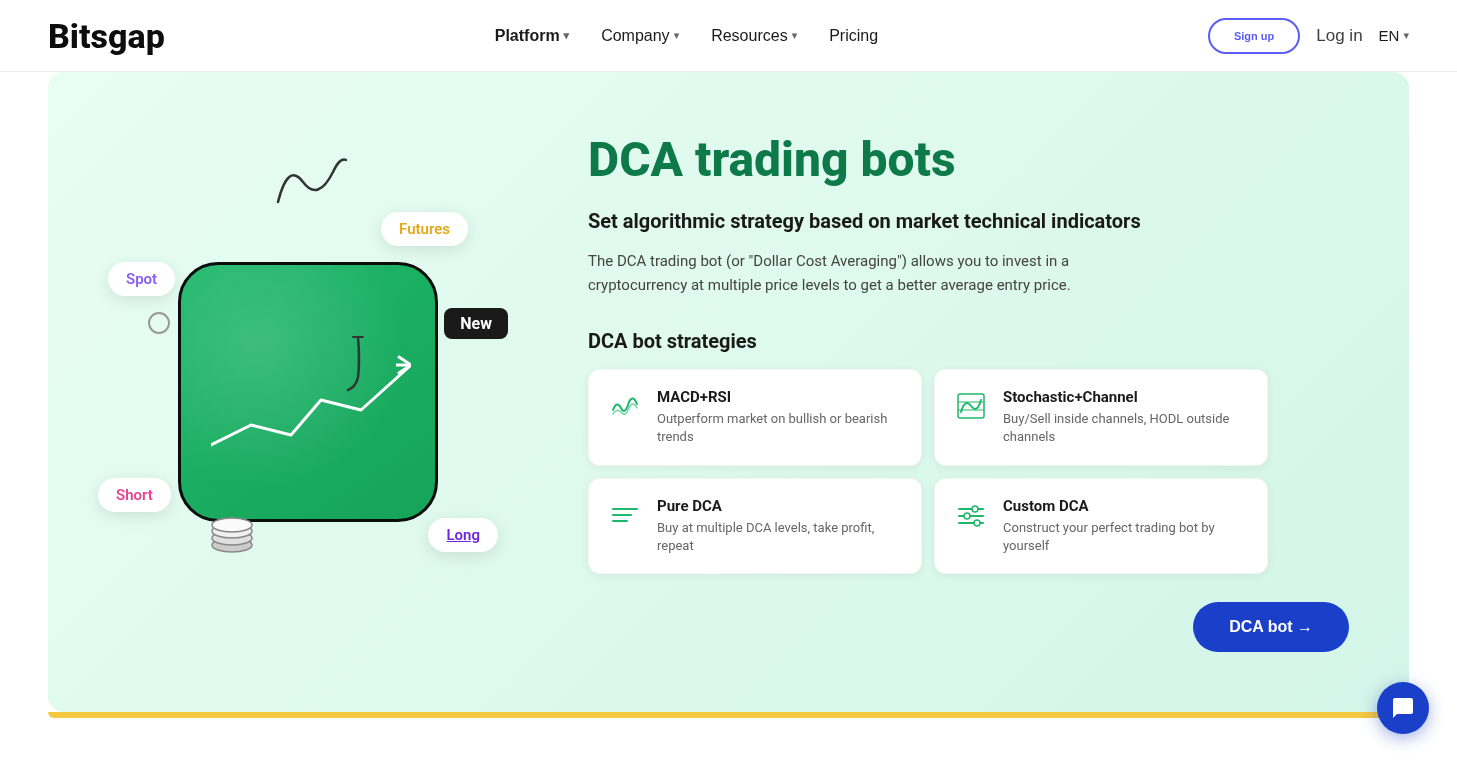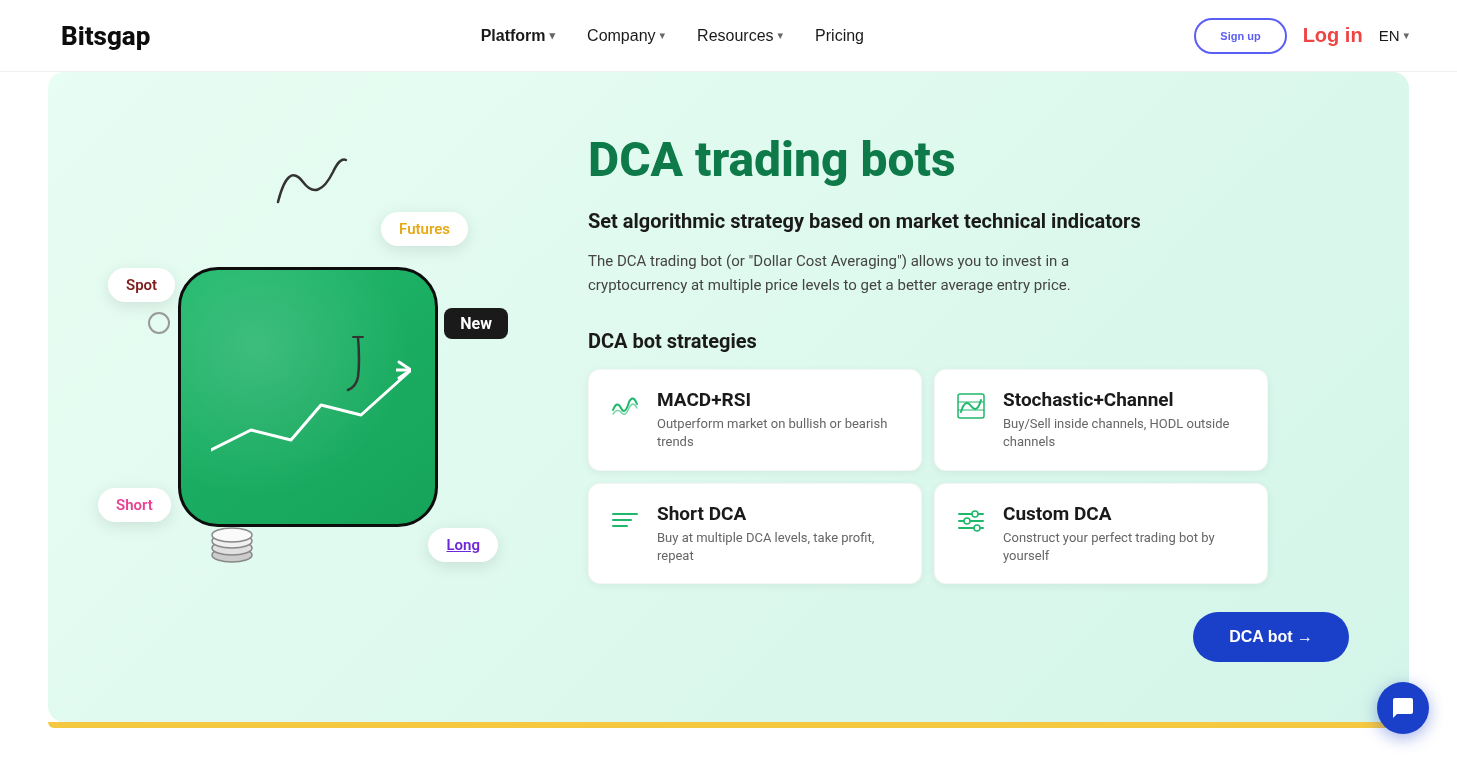--- a/index.html
+++ b/index.html
@@ -17,21 +17,21 @@
       display: flex; align-items: center; gap: 4px; font-weight: 500;
       background: none; border: none;
     }
     .nav-link-active { font-weight: 600; }
     .chevron { font-size: 11px; color: #666; }
     .nav-actions { display: flex; align-items: center; gap: 16px; }
     .btn-signup {
       padding: 10px 24px; border: 2px solid #5b5ef4; border-radius: 24px;
       background: transparent; color: #5b5ef4; font-size: 11px; font-weight: 600; cursor: pointer;
     }
-    .btn-login { font-size: 20px; font-weight: 700; color: #ef4444; background: none; border: none; cursor: pointer; }
+    .btn-login { font-size: 17px; font-weight: 400; color: #404040; background: none; border: none; cursor: pointer; }
     .lang-select { font-size: 15px; font-weight: 500; color: #1a1a1a; background: none; border: none; cursor: pointer; display: flex; align-items: center; gap: 4px; }
 
     
     .hero {
       margin: 0 48px 0 48px;
       background: linear-gradient(135deg, #e8fdf3 0%, #d4f5e9 100%);
       border-radius: 16px;
       display: flex; align-items: stretch; min-height: 640px;
       overflow: hidden; position: relative;
     }
@@ -41,21 +41,21 @@
       width: 520px; flex-shrink: 0; position: relative; display: flex; align-items: center; justify-content: center;
       padding: 40px 20px;
     }
 
     
     .float-label {
       position: absolute; padding: 8px 18px; border-radius: 20px; font-size: 15px; font-weight: 600;
       background: #fff; box-shadow: 0 4px 16px rgba(0,0,0,0.1);
     }
     .label-futures { top: 140px; right: 100px; color: #e6a817; background: #fff; border: none; }
-    .label-spot { top: 196px; left: 60px; color: #7f1d1d; }
+    .label-spot { top: 190px; left: 60px; color: #8b5cf6; }
     .label-short { bottom: 200px; left: 50px; color: #e84393; }
     .label-long { bottom: 160px; right: 70px; color: #6d28d9; text-decoration: underline; }
     .label-new {
       position: absolute; top: 236px; right: 60px;
       background: #1a1a1a; color: #fff; padding: 6px 16px; border-radius: 8px; font-size: 16px; font-weight: 700;
     }
 
     
     .deco-circle {
       position: absolute; border-radius: 50%; border: 2px solid #999;
@@ -100,21 +100,21 @@
     .hero-desc { font-size: 15px; color: #444; line-height: 1.6; margin-bottom: 32px; max-width: 560px; }
 
     .strategies-title { font-size: 20px; font-weight: 700; color: #1a1a1a; margin-bottom: 16px; }
     .strategies-grid { display: grid; grid-template-columns: 1fr 1fr; gap: 12px; max-width: 680px; }
     .strategy-card {
       background: #fff; border-radius: 12px; padding: 18px 18px; display: flex; align-items: flex-start; gap: 14px;
       box-shadow: 0 2px 8px rgba(0,0,0,0.06); border: 1px solid rgba(0,0,0,0.04);
     }
     .strategy-icon { width: 36px; height: 36px; flex-shrink: 0; display: flex; align-items: center; justify-content: center; }
     .strategy-icon svg { width: 32px; height: 32px; }
-    .strategy-name { font-size: 19px; font-weight: 700; color: #1a1a1a; margin-bottom: 4px; }
+    .strategy-name { font-size: 15px; font-weight: 700; color: #1a1a1a; margin-bottom: 4px; }
     .strategy-desc { font-size: 13px; color: #666; line-height: 1.4; }
 
     .btn-dca {
       margin-top: 28px; align-self: flex-end;
       background: #1a3fc9; color: #fff; border: none; border-radius: 28px;
       padding: 16px 36px; font-size: 16px; font-weight: 700; cursor: pointer;
       display: flex; align-items: center; gap: 8px;
     }
 
     
@@ -126,21 +126,21 @@
     }
     .chat-bubble svg { width: 24px; height: 24px; fill: #fff; }
 
     
     .bottom-bar { height: 6px; background: #f5c842; margin: 0 48px; border-radius: 0 0 8px 8px; }
   </style>
 </head>
 <body>
 
 <nav>
-  <div style="font-size:26px;font-weight:800;color:#0d0d0d;cursor:pointer;margin-left:13px;">Bitsgap</div>
+  <div style="font-size:34px;font-weight:800;color:#0d0d0d;cursor:pointer;">Bitsgap</div>
   <div class="nav-links">
     <button class="nav-link nav-link-active">
       <span>Platform</span>
       <span class="chevron">▾</span>
     </button>
     <button class="nav-link">
       <span>Company</span>
       <span class="chevron">▾</span>
     </button>
     <button class="nav-link">
@@ -256,21 +256,21 @@
 
       <div class="strategy-card">
         <div class="strategy-icon">
           <svg viewBox="0 0 32 32" fill="none">
             <line x1="4" y1="10" x2="28" y2="10" stroke="#1eb86a" stroke-width="2" stroke-linecap="round"></line>
             <line x1="4" y1="16" x2="22" y2="16" stroke="#1eb86a" stroke-width="2" stroke-linecap="round"></line>
             <line x1="4" y1="22" x2="18" y2="22" stroke="#1eb86a" stroke-width="2" stroke-linecap="round"></line>
           </svg>
         </div>
         <div>
-          <div class="strategy-name">Short DCA</div>
+          <div class="strategy-name">Pure DCA</div>
           <div class="strategy-desc">Buy at multiple DCA levels, take profit, repeat</div>
         </div>
       </div>
 
       <div class="strategy-card">
         <div class="strategy-icon">
           <svg viewBox="0 0 32 32" fill="none">
             <line x1="4" y1="10" x2="28" y2="10" stroke="#1eb86a" stroke-width="2" stroke-linecap="round"></line>
             <circle cx="20" cy="10" r="3" fill="#fff" stroke="#1eb86a" stroke-width="1.5"></circle>
             <line x1="4" y1="17" x2="28" y2="17" stroke="#1eb86a" stroke-width="2" stroke-linecap="round"></line>

